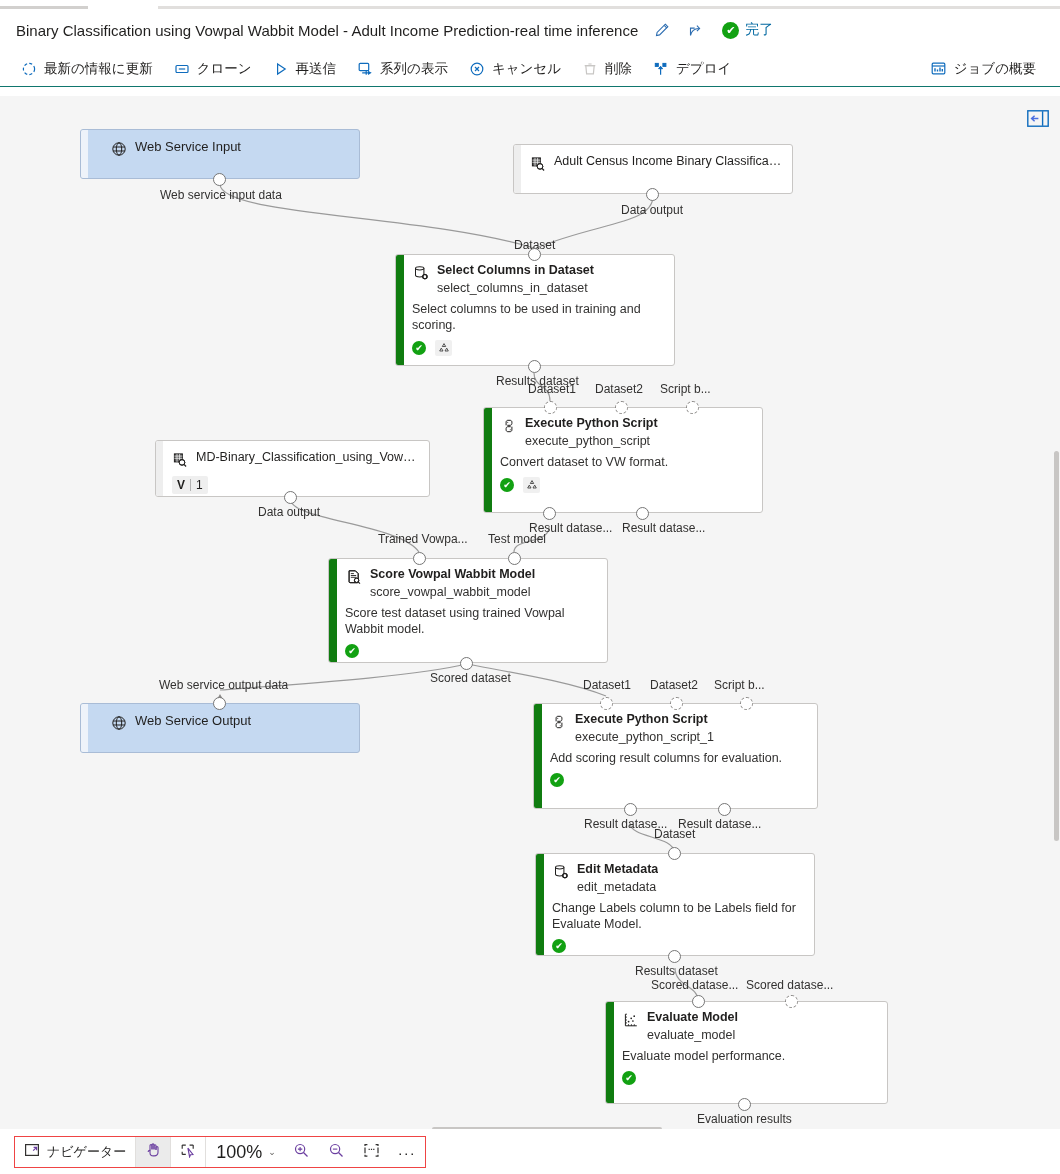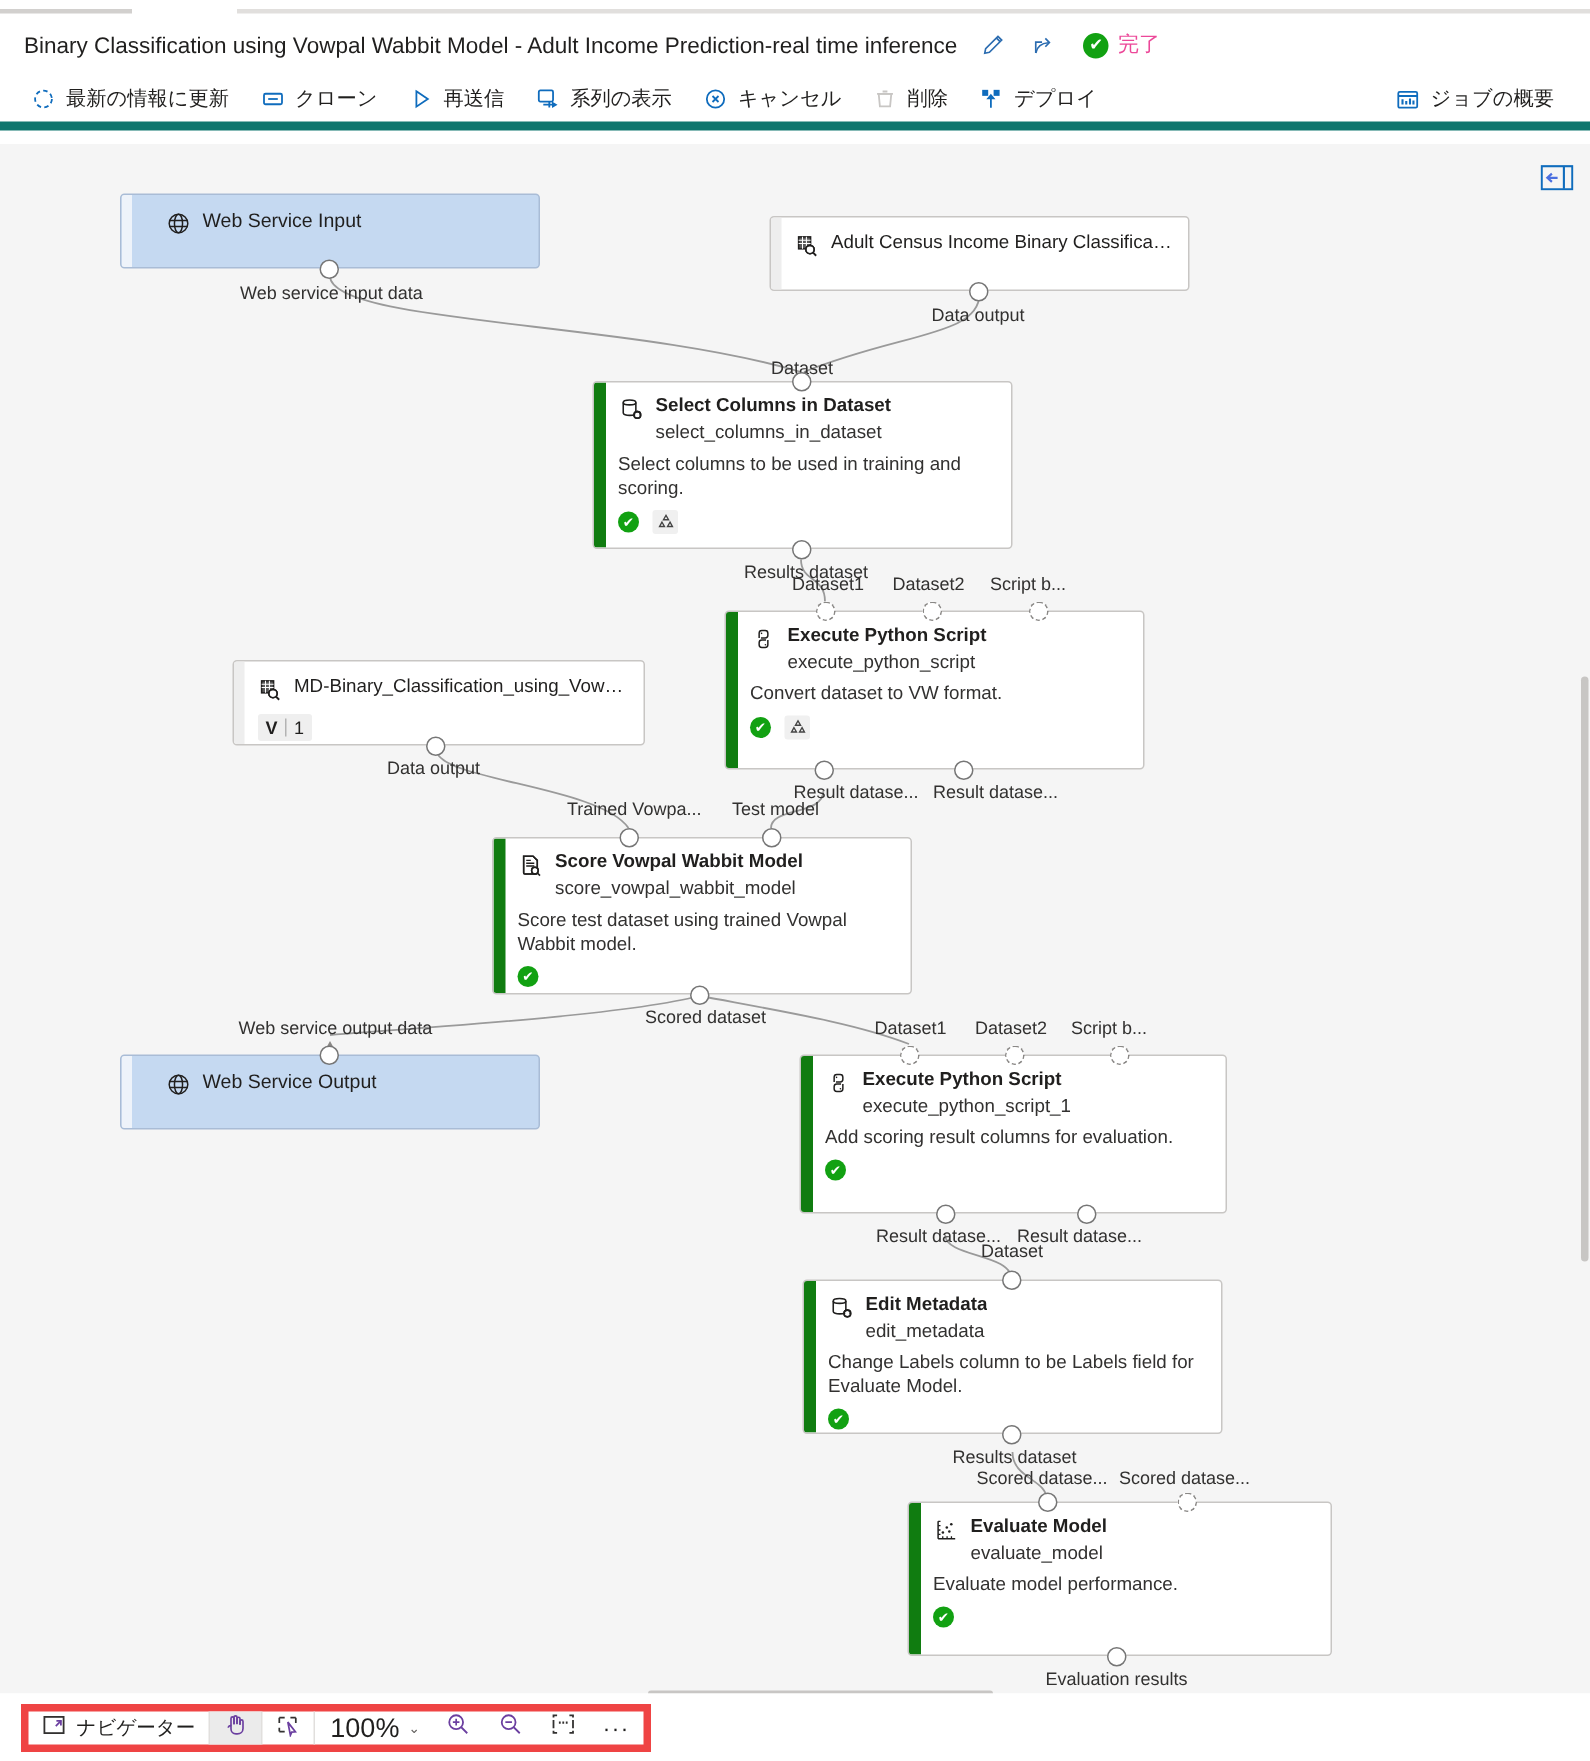--- a/index.html
+++ b/index.html
@@ -32,27 +32,27 @@
     margin-left:14px; width:20px; height:20px;
     display:flex; align-items:center; justify-content:center;
     cursor:pointer;
   }
   #status-wrap { display:flex; align-items:center; margin-left:16px; }
   #status-badge-icon {
     width:17px; height:17px; border-radius:50%;
     background:#12a112; display:flex; align-items:center; justify-content:center;
     color:#fff; font-size:11px; line-height:1;
   }
-  #status-text { margin-left:6px; font-size:14px; color:#ec4899; white-space:nowrap; }
+  #status-text { margin-left:6px; font-size:14px; color:#0369a1; white-space:nowrap; }
 
   
   #cmdbar {
     height:36px; display:flex; align-items:center;
     padding:0 12px; background:#ffffff;
-    border-bottom:6px solid #0f766e;
+    border-bottom:1px solid #0f766e;
   }
   .cmd {
     display:flex; align-items:center; height:30px;
     padding:0 8px; margin-right:4px; cursor:pointer;
     white-space:nowrap; border-radius:2px;
   }
   .cmd .glyph {
     width:18px; height:18px; margin-right:6px;
     display:flex; align-items:center; justify-content:center;
     color:#0f6cbd; flex:0 0 auto;
@@ -166,21 +166,21 @@
   }
 
   
   #bottombar {
     position:absolute; left:0; bottom:0; width:1060px; height:45px;
     background:#ffffff;
   }
   #btoolbar {
     position:absolute; left:14px; bottom:6px; height:32px;
     display:flex; align-items:center;
-    border:5px solid #ef4444; background:#ffffff;
+    border:1px solid #ef4444; background:#ffffff;
   }
   .bsep { width:1px; height:100%; background:#e1dfdd; }
   .bbtn {
     display:flex; align-items:center; justify-content:center;
     height:100%; padding:0 9px; cursor:pointer; color:#323130;
   }
   .bbtn.active { background:#ebebeb; }
   .bbtn .lbl { font-size:13px; margin-left:7px; color:#201f1e; white-space:nowrap; }
   #zoomlevel { display:flex; align-items:center; padding:0 4px 0 10px; cursor:pointer; height:100%; }
   #zoomlevel .lbl { font-size:18px; color:#201f1e; }

